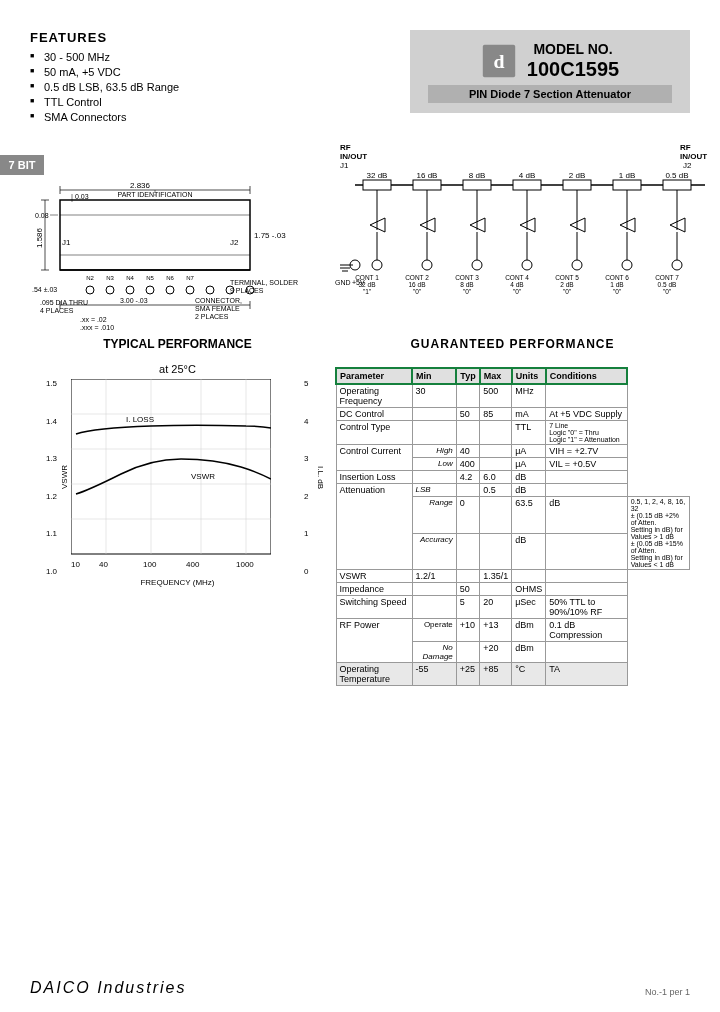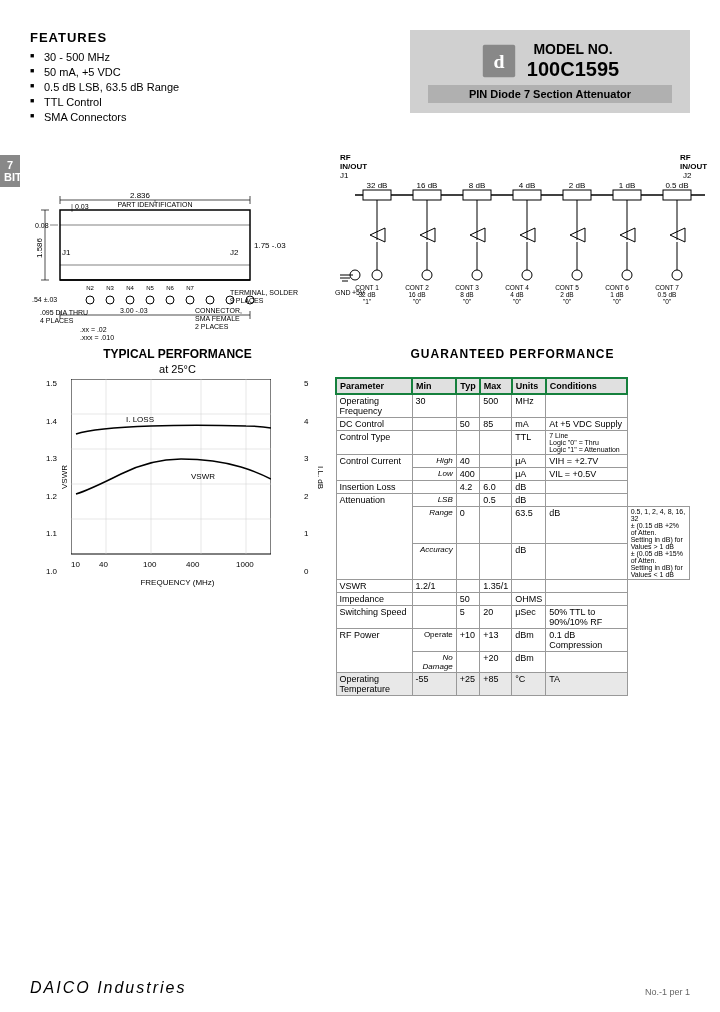--- a/index.html
+++ b/index.html
@@ -19,21 +19,21 @@
       height: 1012px;
       padding: 30px 30px 20px 30px;
       position: relative;
     }
 
     
     .header {
       display: flex;
       justify-content: space-between;
       align-items: flex-start;
-      margin-bottom: 24px;
+      margin-bottom: 14px;
     }
 
     .features-section {
       flex: 1;
     }
 
     .features-title {
       font-weight: bold;
       font-size: 13px;
       margin-bottom: 6px;
@@ -110,21 +110,21 @@
     .seven-bit {
       position: absolute;
       left: 0;
       top: 155px;
       background: #888;
       color: #fff;
       font-weight: bold;
       font-size: 11px;
       padding: 4px 4px;
       writing-mode: horizontal-tb;
-      width: 20px;
+      width: 44px;
       text-align: center;
     }
 
     
     .bottom-section {
       display: flex;
       gap: 10px;
       margin-top: 10px;
     }
 
@@ -163,21 +163,21 @@
     .perf-table td {
       border: 1px solid #999;
       padding: 1px 3px;
       vertical-align: top;
     }
 
     .graph-title {
       text-align: center;
       font-weight: bold;
       font-size: 12px;
-      margin-bottom: 2px;
+      margin-bottom: 12px;
     }
 
     .graph-subtitle {
       text-align: center;
       font-size: 11px;
       margin-bottom: 4px;
     }
 
     
     .footer {
@@ -539,21 +539,21 @@
           <tr>
             <td>Insertion Loss</td>
             <td></td>
             <td>4.2</td>
             <td>6.0</td>
             <td>dB</td>
             <td></td>
           </tr>
           <tr>
             <td rowspan="3">Attenuation</td>
-            <td style="font-size:8px; text-align:right; font-style:italic;">LSB</td>
+            <td style="font-size:8px; font-style:italic;">LSB</td>
             <td></td>
             <td>0.5</td>
             <td>dB</td>
             <td></td>
           </tr>
           <tr>
             <td style="font-size:8px; text-align:right; font-style:italic;">Range</td>
             <td>0</td>
             <td></td>
             <td>63.5</td>

